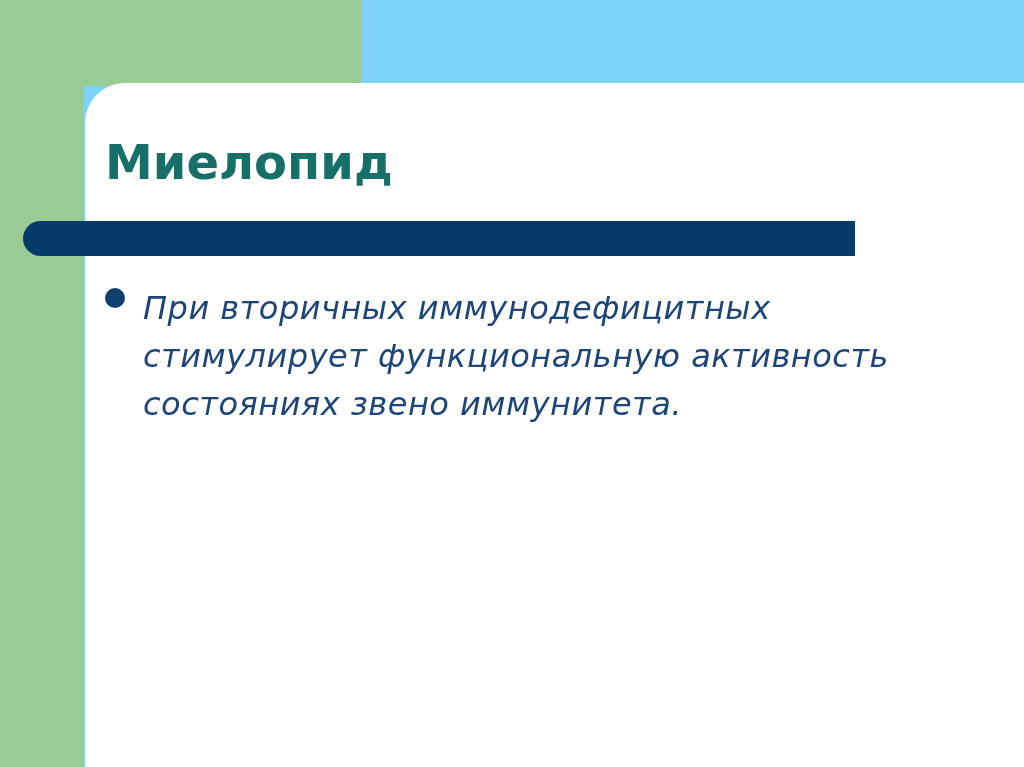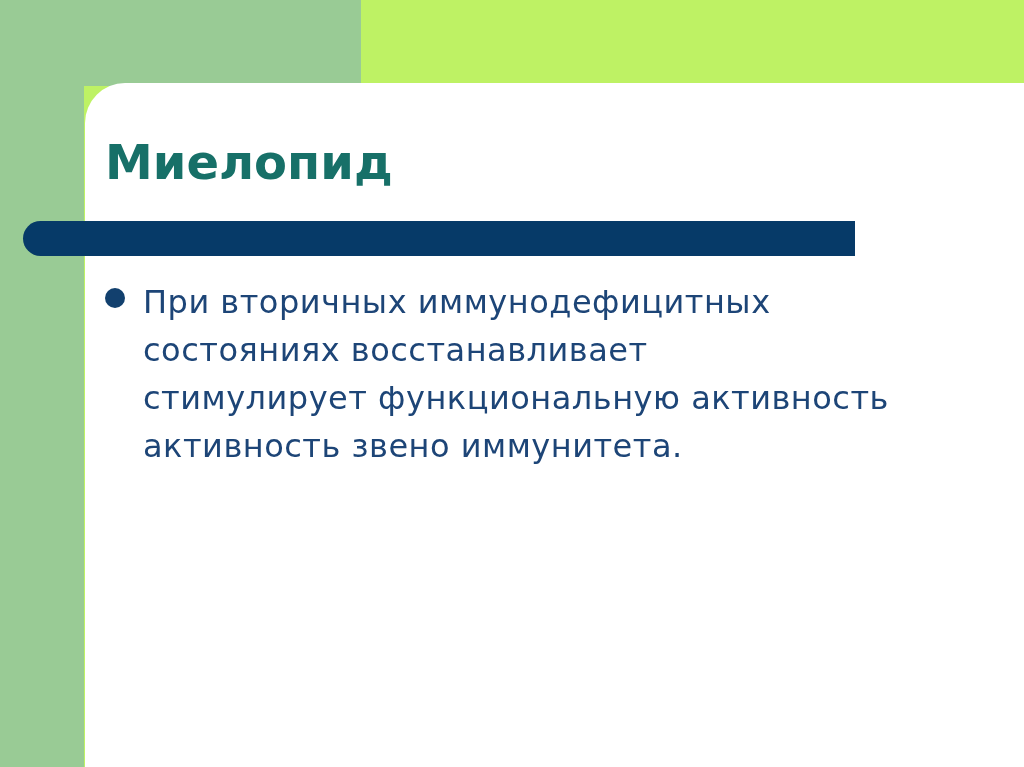--- a/index.html
+++ b/index.html
@@ -13,21 +13,21 @@
   html, body {
     margin: 0;
     padding: 0;
     background: #ffffff;
   }
   .stage {
     position: relative;
     width: 1024px;
     height: 767px;
     overflow: hidden;
-    background: #bef264;
+    background: #7dd3fc;
     font-family: "DejaVu Sans", "Liberation Sans", sans-serif;
   }
   .green-column {
     position: absolute;
     left: 0; top: 0;
     width: 84px; height: 767px;
     background: var(--green, #99CB95);
   }
   .green-top-block {
     position: absolute;
@@ -61,26 +61,27 @@
   }
   .bullet-marker {
     position: absolute;
     left: 105px; top: 288px;
     width: 20px; height: 20px;
     border-radius: 50%;
     background: var(--bullet-navy, #12406E);
   }
   .bullet-text {
     position: absolute;
-    left: 143px; top: 278px;
+    left: 143px; top: 284px;
     width: 820px;
     font-size: 32px;
     line-height: 48px;
     letter-spacing: 0.5px;
     color: var(--body-navy, #1D4577);
+    font-style: italic;
   }
   .bullet-text .line {
     white-space: nowrap;
   }
 </style>
 </head>
 <body>
 
 <div class="stage">
 
@@ -91,18 +92,17 @@
   <div class="content-card"></div>
 
   <div class="slide-title">Миелопид</div>
 
   <div class="accent-bar"></div>
 
   <div class="bullet-marker"></div>
 
   <div class="bullet-text">
     <div class="line">При вторичных иммунодефицитных</div>
-    <div class="line">состояниях восстанавливает</div>
     <div class="line">стимулирует функциональную активность</div>
-    <div class="line">активность звено иммунитета.</div>
+    <div class="line">состояниях звено иммунитета.</div>
   </div>
 
 </div>
 
 </body></html>

